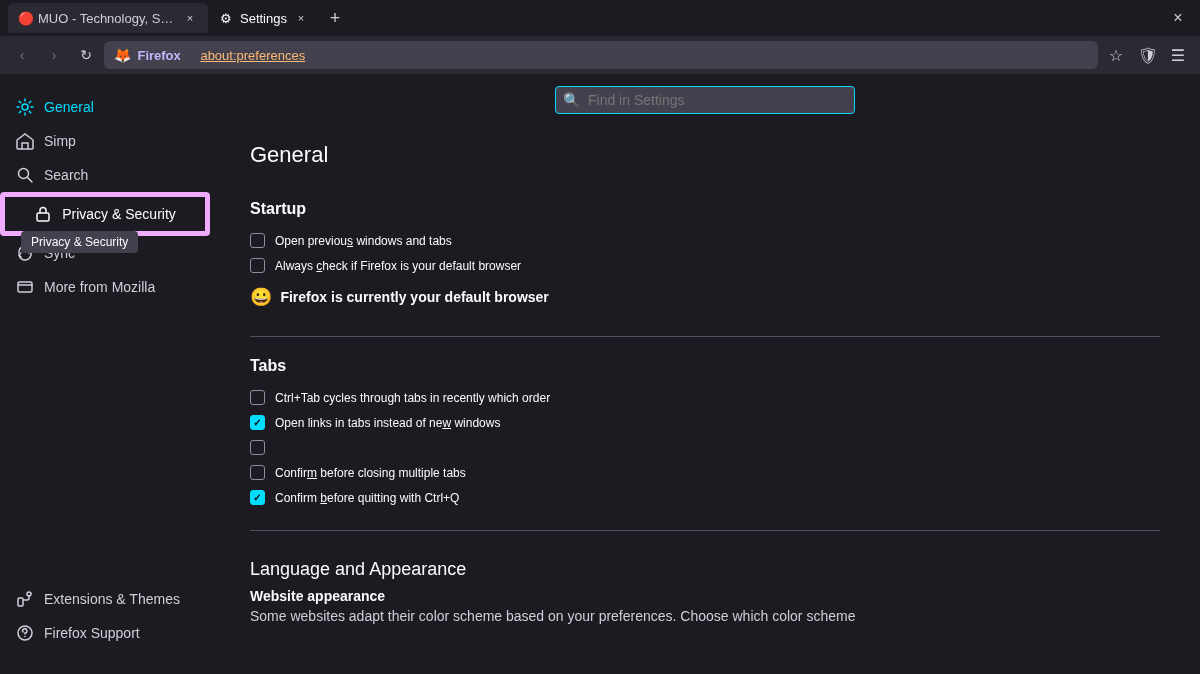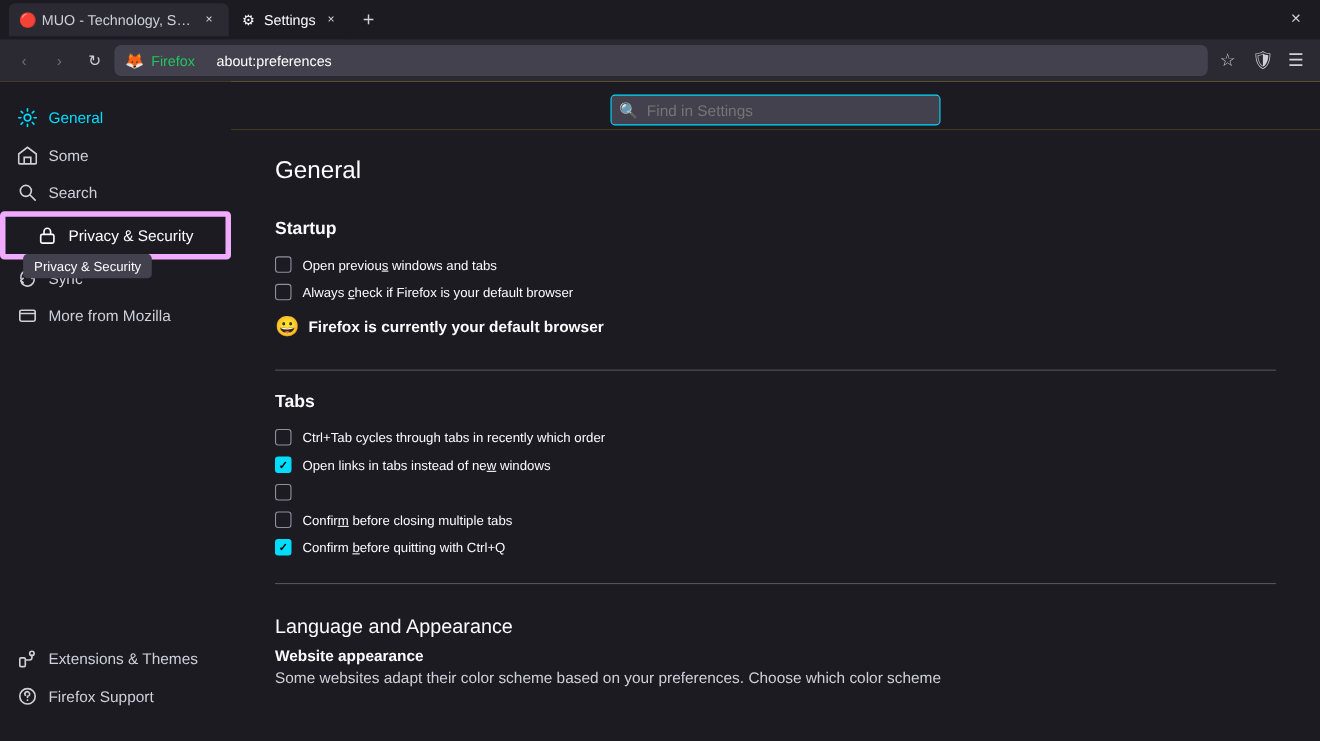--- a/index.html
+++ b/index.html
@@ -15,22 +15,22 @@
     .tab-label { overflow: hidden; text-overflow: ellipsis; white-space: nowrap; flex: 1; }
     .tab-close { width: 16px; height: 16px; border-radius: 50%; display: flex; align-items: center; justify-content: center; color: #cfcfd8; font-size: 11px; flex-shrink: 0; cursor: pointer; }
     .tab-new { width: 28px; height: 28px; display: flex; align-items: center; justify-content: center; border-radius: 4px; color: #cfcfd8; cursor: pointer; font-size: 18px; }
     .window-close { margin-left: auto; width: 28px; height: 28px; display: flex; align-items: center; justify-content: center; color: #cfcfd8; cursor: pointer; font-size: 16px; }
 
     .nav-bar { display: flex; align-items: center; height: 38px; padding: 0 8px; gap: 4px; background: #2b2a33; }
     .nav-btn { width: 28px; height: 28px; display: flex; align-items: center; justify-content: center; border-radius: 4px; color: #cfcfd8; cursor: pointer; font-size: 14px; }
     .nav-btn.disabled { opacity: 0.4; cursor: default; }
     .address-bar { flex: 1; height: 28px; background: #42414d; border-radius: 6px; display: flex; align-items: center; padding: 0 10px; gap: 6px; color: #fbfbfe; font-size: 13px; }
     .address-favicon { font-size: 14px; }
-    .address-domain { color: #22c55e; font-weight: 400; }
-    .address-path { color: #ffffff; }
+    .address-domain { color: #c4b5fd; font-weight: 700; }
+    .address-path { color: #fdba74; text-decoration: underline; }
     .bookmark-btn { width: 28px; height: 28px; display: flex; align-items: center; justify-content: center; color: #cfcfd8; cursor: pointer; font-size: 16px; }
     .toolbar-right { display: flex; align-items: center; gap: 2px; }
     .toolbar-icon { width: 28px; height: 28px; display: flex; align-items: center; justify-content: center; border-radius: 4px; color: #cfcfd8; cursor: pointer; font-size: 16px; }
 
     
     .main-content { display: flex; height: 600px; background: #fde047; }
 
     
     .sidebar { width: 210px; background: #1c1b22; padding: 16px 0; display: flex; flex-direction: column; height: 100%; overflow-y: auto; flex-shrink: 0; }
     .sidebar-top { flex: 1; }
@@ -134,21 +134,21 @@
         <span class="sidebar-item-label" style="color:#00ddff">General</span>
       </div>
 
       <div class="sidebar-item">
         <span class="sidebar-icon">
           <svg viewBox="0 0 18 18" fill="none" xmlns="http://www.w3.org/2000/svg">
             <path d="M1 8L9 2l8 6v8a1 1 0 01-1 1H2a1 1 0 01-1-1V8z" stroke="#cfcfd8" stroke-width="1.5"></path>
             <path d="M6 17v-6h6v6" stroke="#cfcfd8" stroke-width="1.5"></path>
           </svg>
         </span>
-        <span class="sidebar-item-label">Some</span>
+        <span class="sidebar-item-label">Simp</span>
       </div>
 
       <div class="sidebar-item">
         <span class="sidebar-icon">
           <svg viewBox="0 0 18 18" fill="none" xmlns="http://www.w3.org/2000/svg">
             <circle cx="7.5" cy="7.5" r="5" stroke="#cfcfd8" stroke-width="1.5"></circle>
             <path d="M11.5 11.5L16 16" stroke="#cfcfd8" stroke-width="1.5" stroke-linecap="round"></path>
           </svg>
         </span>
         <span class="sidebar-item-label">Search</span>

